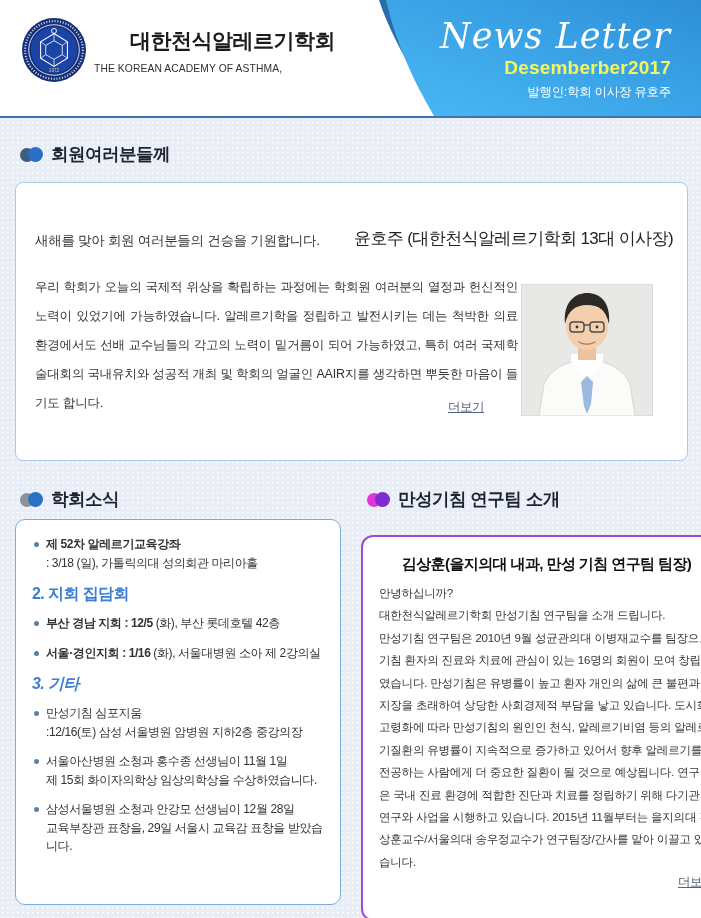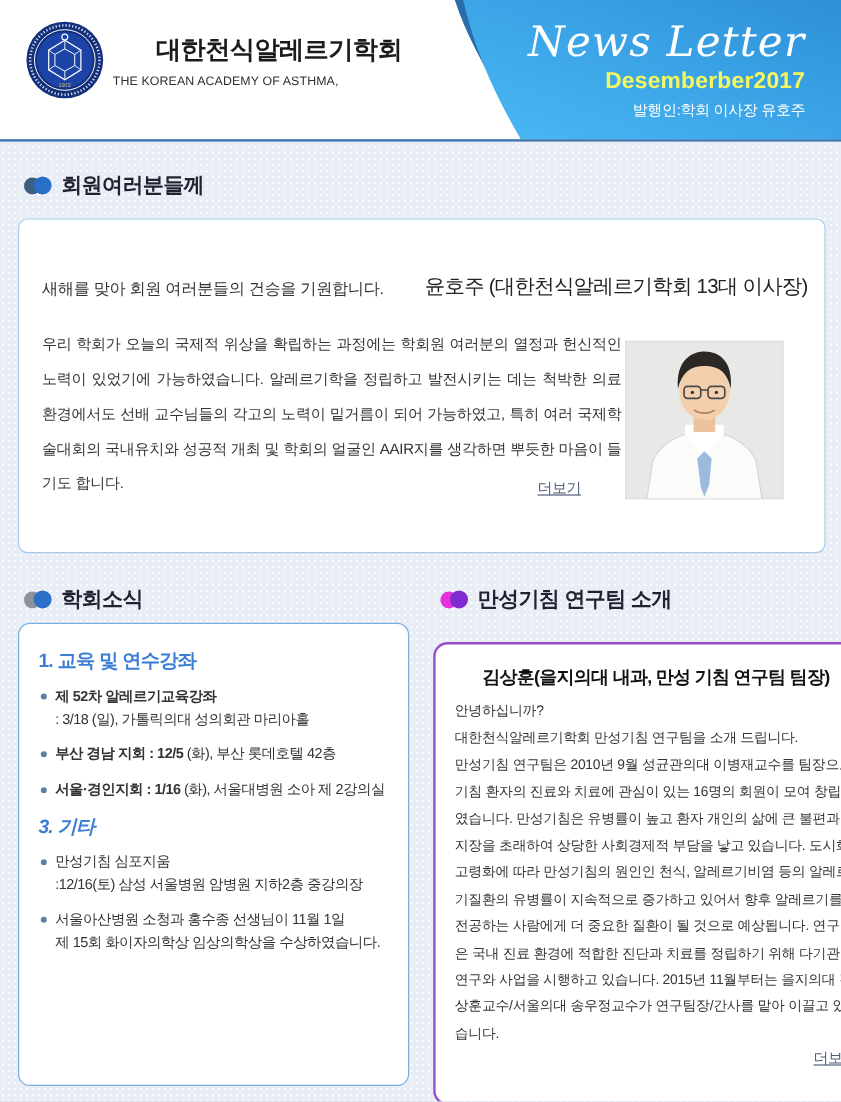--- a/index.html
+++ b/index.html
@@ -175,46 +175,51 @@
 
   <div class="sec-title" style="left:367px; top:487px;">
     <span class="bullet">
       <i class="b1" style="background:#e233dc;"></i>
         <i class="b2" style="background:#7f2bd0;"></i>
     </span>
     <span class="sec-label">만성기침 연구팀 소개</span>
   </div>
 
   <div class="box-news">
-    <div class="grp-head first" style="color:#3b7fd4;">1. 교육 및 연수강좌</div>
     <div class="news-item">
       <span class="news-dot"></span>
       <span class="news-text"><b>제 52차 알레르기교육강좌</b><span>
 : 3/18 (일), 가톨릭의대  성의회관 마리아홀</span></span>
     </div>
 
+    <div class="grp-head" style="color:#3b7fd4;">2. 지회 집담회</div>
     <div class="news-item">
       <span class="news-dot"></span>
       <span class="news-text"><b>부산 경남 지회 : 12/5</b><span> (화), 부산 롯데호텔 42층</span></span>
     </div>
     <div class="news-item">
       <span class="news-dot"></span>
       <span class="news-text"><b>서울·경인지회  : 1/16</b><span> (화),  서울대병원 소아 제 2강의실</span></span>
     </div>
 
     <div class="grp-head" style="color:#3b7fd4;font-style:italic;">3. 기타</div>
     <div class="news-item">
       <span class="news-dot"></span>
       <span class="news-text"><b></b><span>만성기침  심포지움
   :12/16(토) 삼성 서울병원 암병원 지하2층 중강의장</span></span>
     </div>
     <div class="news-item">
       <span class="news-dot"></span>
       <span class="news-text"><b></b><span>서울아산병원 소청과  홍수종 선생님이 11월 1일
 제 15회  화이자의학상  임상의학상을 수상하였습니다.</span></span>
+    </div>
+    <div class="news-item">
+      <span class="news-dot"></span>
+      <span class="news-text"><b></b><span>삼성서울병원 소청과 안강모 선생님이 12월 28일
+교육부장관 표창을, 29일 서울시 교육감 표창을 받았습니다.</span></span>
     </div>
   </div>
 
   <div class="box-team">
     <div class="team-head">김상훈(을지의대 내과, 만성 기침 연구팀 팀장)</div>
     <div class="team-body">안녕하십니까?
 대한천식알레르기학회 만성기침 연구팀을 소개 드립니다.
 만성기침 연구팀은 2010년 9월 성균관의대 이병재교수를 팀장으로 기침 환자의 진료와 치료에 관심이 있는 16명의 회원이 모여 창립하였습니다. 만성기침은 유병률이 높고 환자 개인의 삶에 큰 불편과 지장을 초래하여 상당한 사회경제적 부담을 낳고 있습니다. 도시화, 고령화에 따라 만성기침의 원인인 천식, 알레르기비염 등의 알레르기질환의 유병률이 지속적으로 증가하고 있어서 향후 알레르기를 전공하는 사람에게 더 중요한 질환이 될 것으로 예상됩니다. 연구팀은 국내 진료 환경에 적합한 진단과 치료를 정립하기 위해 다기관 연구와 사업을 시행하고 있습니다. 2015년 11월부터는 을지의대 김상훈교수/서울의대 송우정교수가 연구팀장/간사를 맡아 이끌고 있습니다.</div>
     <a class="more-link more2">더보기</a>
   </div>

